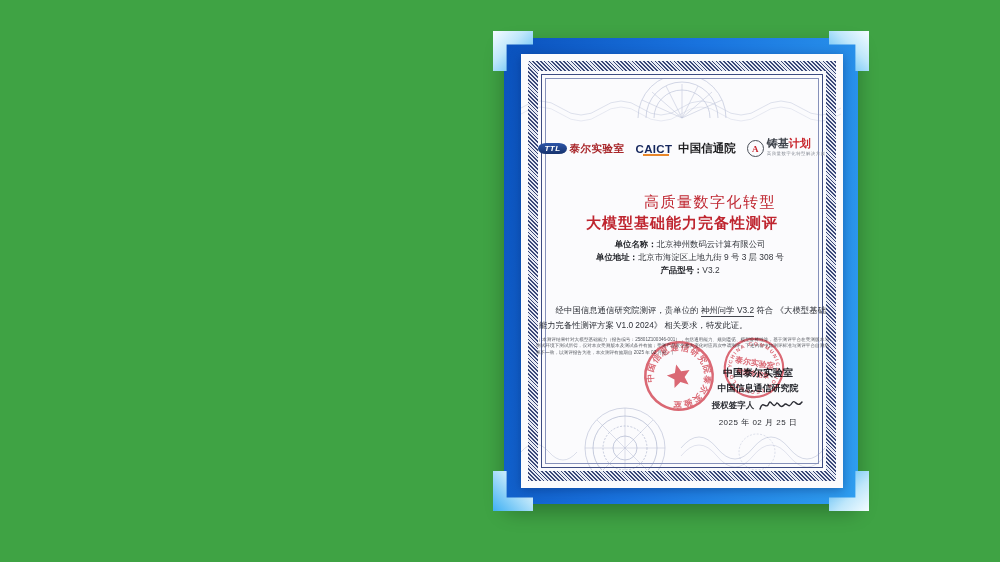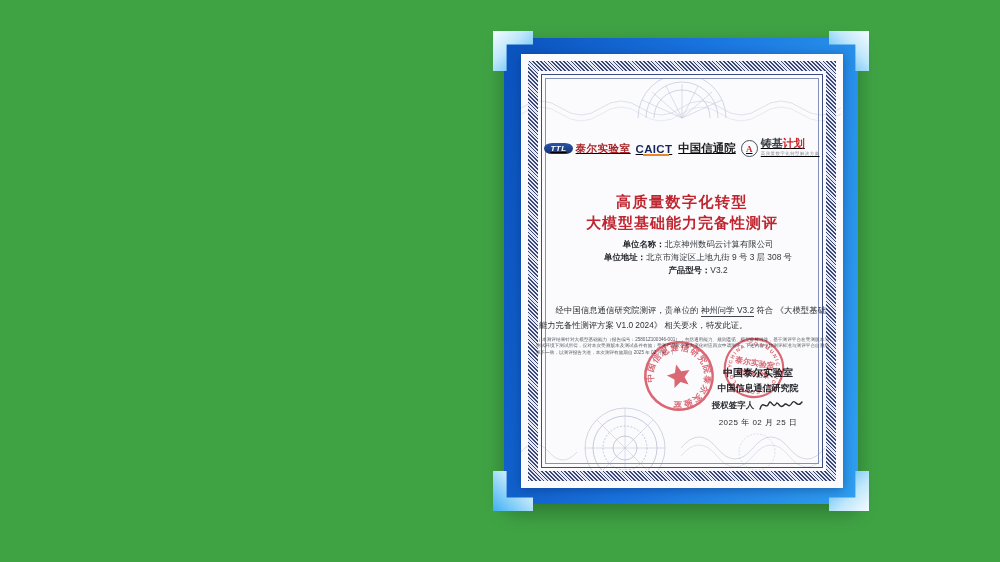--- a/index.html
+++ b/index.html
@@ -19,46 +19,46 @@
   
   .cert{position:absolute;left:521px;top:54px;width:322px;height:434px;background:#fbfbfd;
     box-shadow:0 2px 10px rgba(6,30,90,.4);overflow:hidden;}
   .g-band{position:absolute;inset:7px;border:10px solid transparent;
     border-image:repeating-linear-gradient(45deg,#3a4878 0 1.2px,#e7eaf4 1.2px 2.7px) 10;pointer-events:none;}
   .g-line-outer{position:absolute;inset:20px;border:1.8px solid #3d4c82;pointer-events:none;}
   .g-line-inner{position:absolute;inset:24px;border:1px solid #8691ba;pointer-events:none;}
   .decor{position:absolute;pointer-events:none;opacity:.55;}
 
   
-  .logo-row{position:absolute;left:0;top:84px;width:100%;display:flex;justify-content:center;align-items:center;gap:5px;text-decoration:underline;}
+  .logo-row{position:absolute;left:0;top:84px;width:100%;display:flex;justify-content:center;align-items:center;gap:11px;}
   .logo{display:flex;align-items:center;gap:3px;}
   .ttl-oval{display:inline-block;background:linear-gradient(180deg,#2c55a8,#16336e);color:#fff;font-style:italic;
     font-weight:bold;font-size:8px;line-height:11px;padding:0 6px;border-radius:8px/5.5px;letter-spacing:.5px;}
   .ttl-name{color:#a8262a;font-size:10.5px;font-weight:bold;font-family:"Liberation Serif","DejaVu Serif",serif;letter-spacing:.5px;}
   .caict-abbr{font-weight:800;color:#14265c;font-size:11.5px;letter-spacing:.3px;position:relative;}
   .caict-abbr::after{content:"";position:absolute;left:7px;right:3px;bottom:-1.5px;height:1.6px;background:#e8862a;}
   .caict-cn{font-weight:700;color:#1c1c1e;font-size:11.5px;margin-left:3px;}
   .zj-icon{display:inline-flex;align-items:center;justify-content:center;width:15px;height:15px;border:1.4px solid #4a4f58;
     border-radius:50%;color:#c8252c;font-weight:800;font-size:9px;font-family:"Liberation Serif","DejaVu Serif",serif;}
   .zj-texts{display:flex;flex-direction:column;line-height:10px;}
   .zj-top{font-size:11px;font-weight:800;}
   .zj-dark{color:#3a3f47;}
   .zj-red{color:#c8252c;}
   .zj-tag{font-size:4.5px;color:#8a8f98;letter-spacing:.4px;margin-top:1px;}
 
   
   .numbers{position:absolute;left:21px;top:111px;font-size:8.3px;color:#3c3f46;line-height:13.5px;}
   .numbers b{font-weight:700;color:#33363d;}
 
   
-  .title1{position:absolute;left:0;top:139px;width:100%;text-align:center;color:#bf2630;font-weight:700;font-size:15px;letter-spacing:1.5px;}
+  .title1{position:absolute;left:0;top:139px;width:100%;text-align:center;color:#bf2630;font-weight:400;font-size:15px;letter-spacing:1.5px;padding-left:28px;}
   .title2{position:absolute;left:0;top:160px;width:100%;text-align:center;color:#bf2630;font-weight:800;font-size:15px;letter-spacing:1px;}
 
   
-  .fields{position:absolute;left:16px;top:184px;width:100%;text-align:center;font-size:8.4px;color:#34373d;line-height:12.8px;}
+  .fields{position:absolute;left:8px;top:184px;width:100%;text-align:center;font-size:8.4px;color:#34373d;line-height:12.8px;}
   .fields b{font-weight:700;color:#24262b;}
 
   
   .bodytext{position:absolute;left:18px;top:249px;width:287px;font-size:8.3px;line-height:14.8px;color:#2c2f36;
     text-align:justify;text-indent:2em;}
   .u{border-bottom:.8px solid #44474e;padding-bottom:.5px;}
 
   
   .footnote{position:absolute;left:15px;top:283px;width:293px;font-size:4.6px;line-height:6.4px;color:#55585f;text-align:justify;}
 

